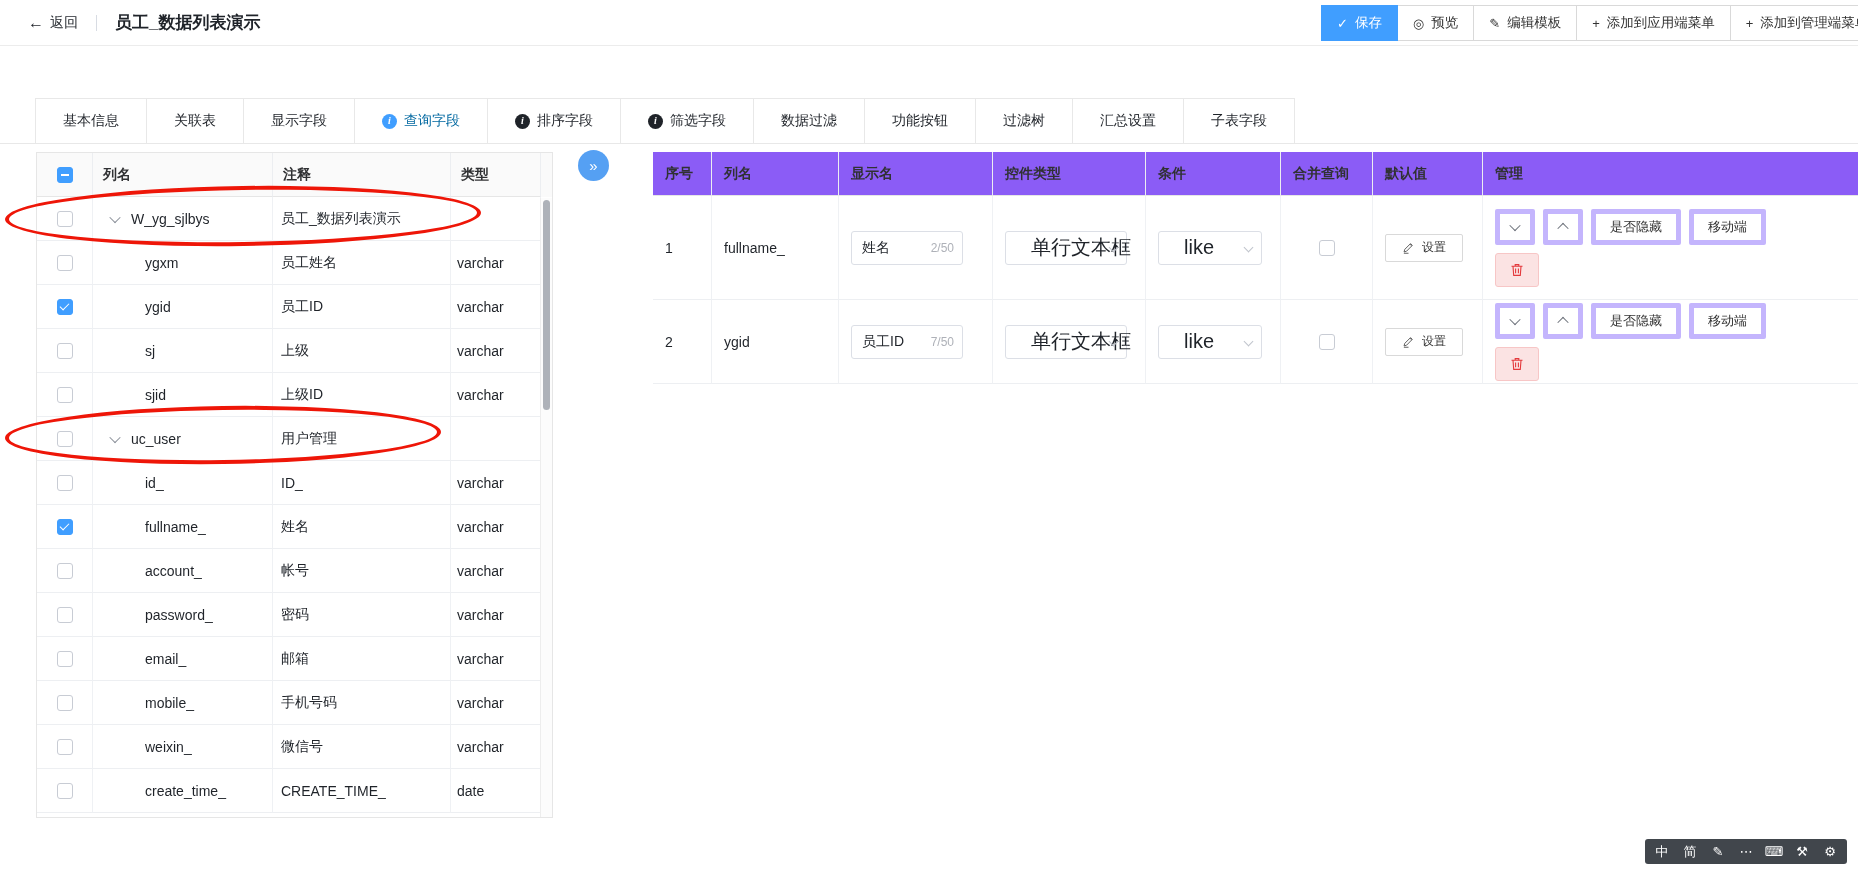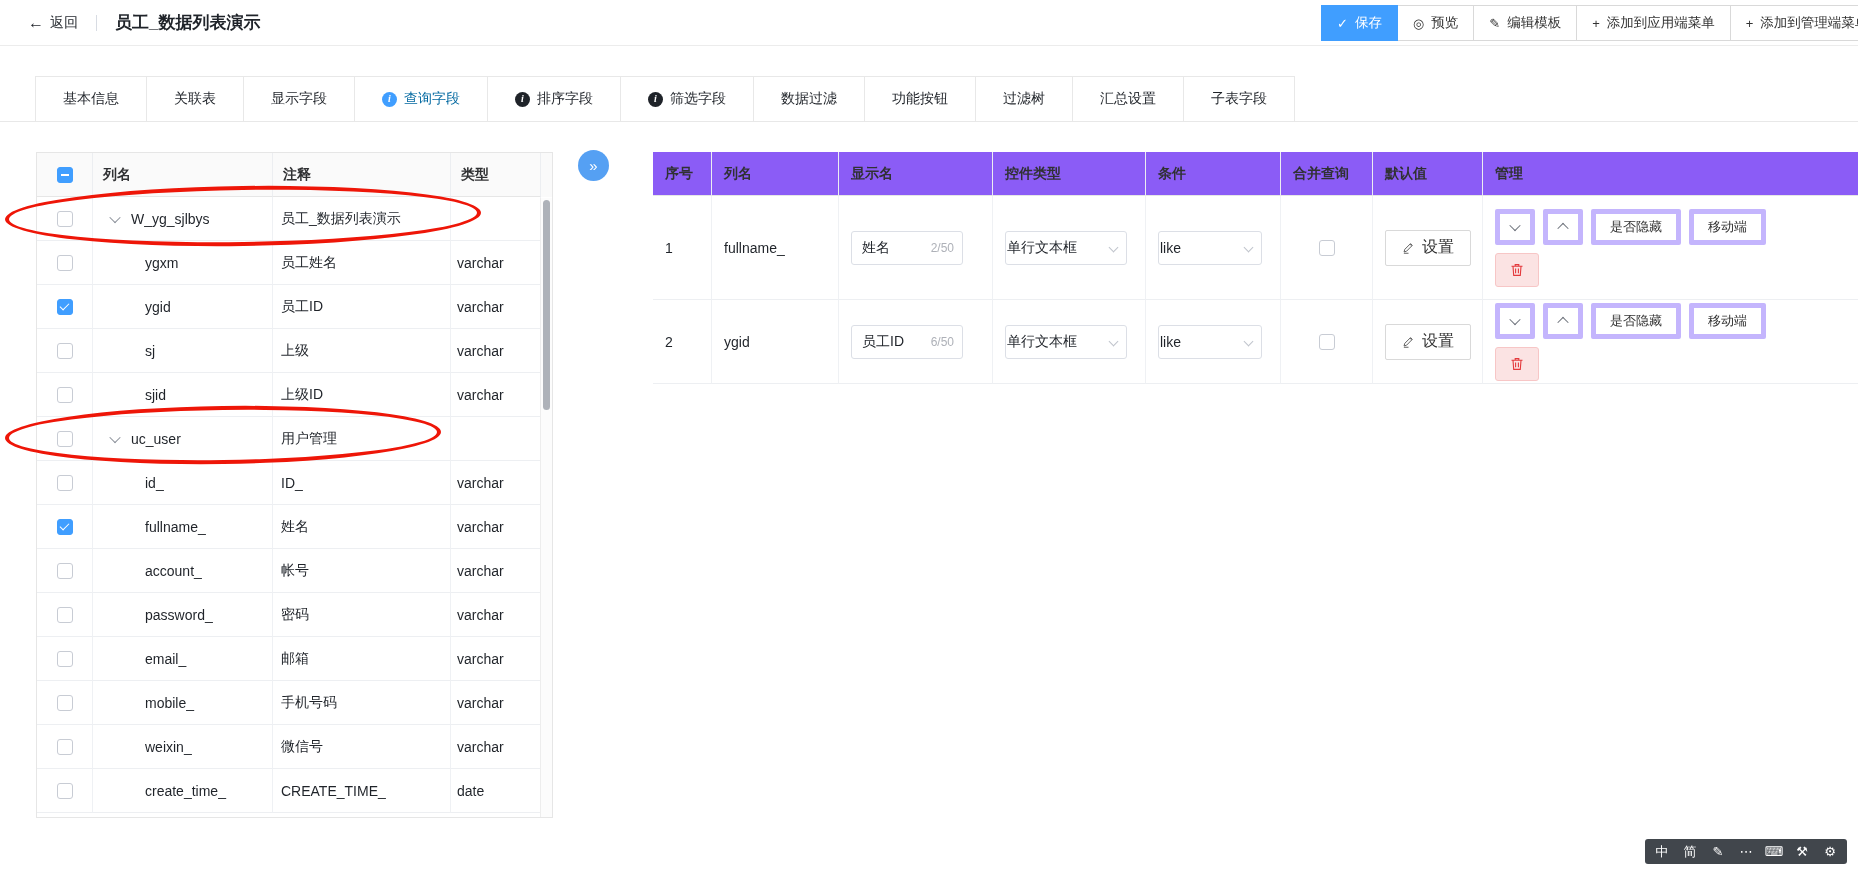--- a/index.html
+++ b/index.html
@@ -16,21 +16,21 @@
   .back .arrow { font-size:16px; line-height:1; }
   .tb-divider { width:1px; height:16px; background:#d8dce3; margin:0 18px; }
   .page-title { font-size:17px; font-weight:600; color:#1f2329; }
   .tb-buttons { position:absolute; left:1322px; top:5px; display:flex; }
   .btn { height:36px; display:flex; align-items:center; gap:7px; padding:0 15px; background:#fff;
          border:1px solid #d9d9d9; margin-left:-1px; font-size:13.5px; color:#333; white-space:nowrap; cursor:pointer; }
   .btn .bicon { font-size:13px; line-height:1; }
   .btn.primary { background:#409eff; border-color:#409eff; color:#fff; z-index:1; }
 
   
-  .tabs-wrap { margin-top:30px; border-bottom:1px solid #e8e8e8; padding-left:36px; }
+  .tabs-wrap { margin-top:52px; border-bottom:1px solid #e8e8e8; padding-left:36px; }
   .tabs { display:flex; }
   .tab { height:45px; display:flex; align-items:center; gap:7px; padding:0 27px;
          border:1px solid #e8e8e8; border-bottom:none; margin-left:-1px; background:#fff;
          font-size:14px; color:#1f2329; cursor:pointer; white-space:nowrap; }
   .tab.active { color:#0369a1; }
   .info-i { width:15px; height:15px; border-radius:50%; background:#1f2329; color:#fff;
             font-size:10px; font-style:italic; font-weight:bold; display:none;
             align-items:center; justify-content:center; line-height:1; font-family:"Liberation Serif","DejaVu Serif",serif; }
   .info-i::before { content:"i"; }
   .tab.has-icon .info-i { display:flex; }
@@ -81,29 +81,29 @@
   .rrow.r1 > div { height:104px; }
   .rrow.r2 > div { height:84px; }
   .rrow .center { justify-content:center; padding-left:0; }
 
   .fake-input { width:112px; height:34px; border:1px solid #dcdfe6; border-radius:3px; background:#fff;
                 display:flex; align-items:center; padding:0 8px 0 10px; gap:4px; }
   .fake-input .val { flex:1; color:#1f2329; font-size:14px; white-space:nowrap; }
   .fake-input .counter { color:#aeb1b8; font-size:12px; flex:none; }
 
   .fake-select { height:34px; border:1px solid #dcdfe6; border-radius:3px; background:#fff;
-                 display:flex; align-items:center; padding:0 24px 0 1px; position:relative;
-                 font-size:14px; color:#1f2329; cursor:pointer; white-space:nowrap; }
+                 display:flex; align-items:center; padding:0 24px 0 25px; position:relative;
+                 font-size:20px; color:#1f2329; cursor:pointer; white-space:nowrap; }
   .fake-select.w-widget { width:122px; }
   .fake-select.w-cond { width:104px; }
   .sel-chev { position:absolute; right:9px; top:12px; width:7px; height:7px;
               border-right:1.3px solid #c0c4cc; border-bottom:1.3px solid #c0c4cc; transform:rotate(45deg); }
 
-  .set-btn { height:36px; padding:0 16px; border:1px solid #d9d9d9; border-radius:2px; background:#fff;
-             display:flex; align-items:center; gap:7px; font-size:16px; color:#333; cursor:pointer; }
+  .set-btn { height:28px; padding:0 16px; border:1px solid #d9d9d9; border-radius:2px; background:#fff;
+             display:flex; align-items:center; gap:7px; font-size:12px; color:#333; cursor:pointer; }
   .set-btn svg { width:13px; height:13px; }
 
   .manage-buttons { display:flex; flex-wrap:wrap; gap:8px; width:300px; align-items:center; }
   .mbtn { height:36px; border:5px solid #c4b5fd; border-radius:2px; background:#fff; color:#333;
           display:flex; align-items:center; justify-content:center; font-size:13px; cursor:pointer; }
   .mbtn.sq { width:40px; }
   .mbtn.hide-b { padding:0 14px; }
   .mbtn.mob-b { padding:0 14px; }
   .m-chev { width:8px; height:8px; border-right:1.4px solid #6b7079; border-bottom:1.4px solid #6b7079; }
   .m-chev.down { transform:rotate(45deg) translate(-1px,-1px); }
@@ -430,21 +430,21 @@
         </div>
       </div>
     </div>
 
     <div class="rgrid rrow r2">
       <div>2</div>
       <div>ygid</div>
       <div>
         <div class="fake-input">
           <span class="val">员工ID</span>
-          <span class="counter">6/50</span>
+          <span class="counter">7/50</span>
         </div>
       </div>
       <div>
         <div class="fake-select w-widget">
           <span>单行文本框</span>
           <span class="sel-chev"></span>
         </div>
       </div>
       <div>
         <div class="fake-select w-cond">

